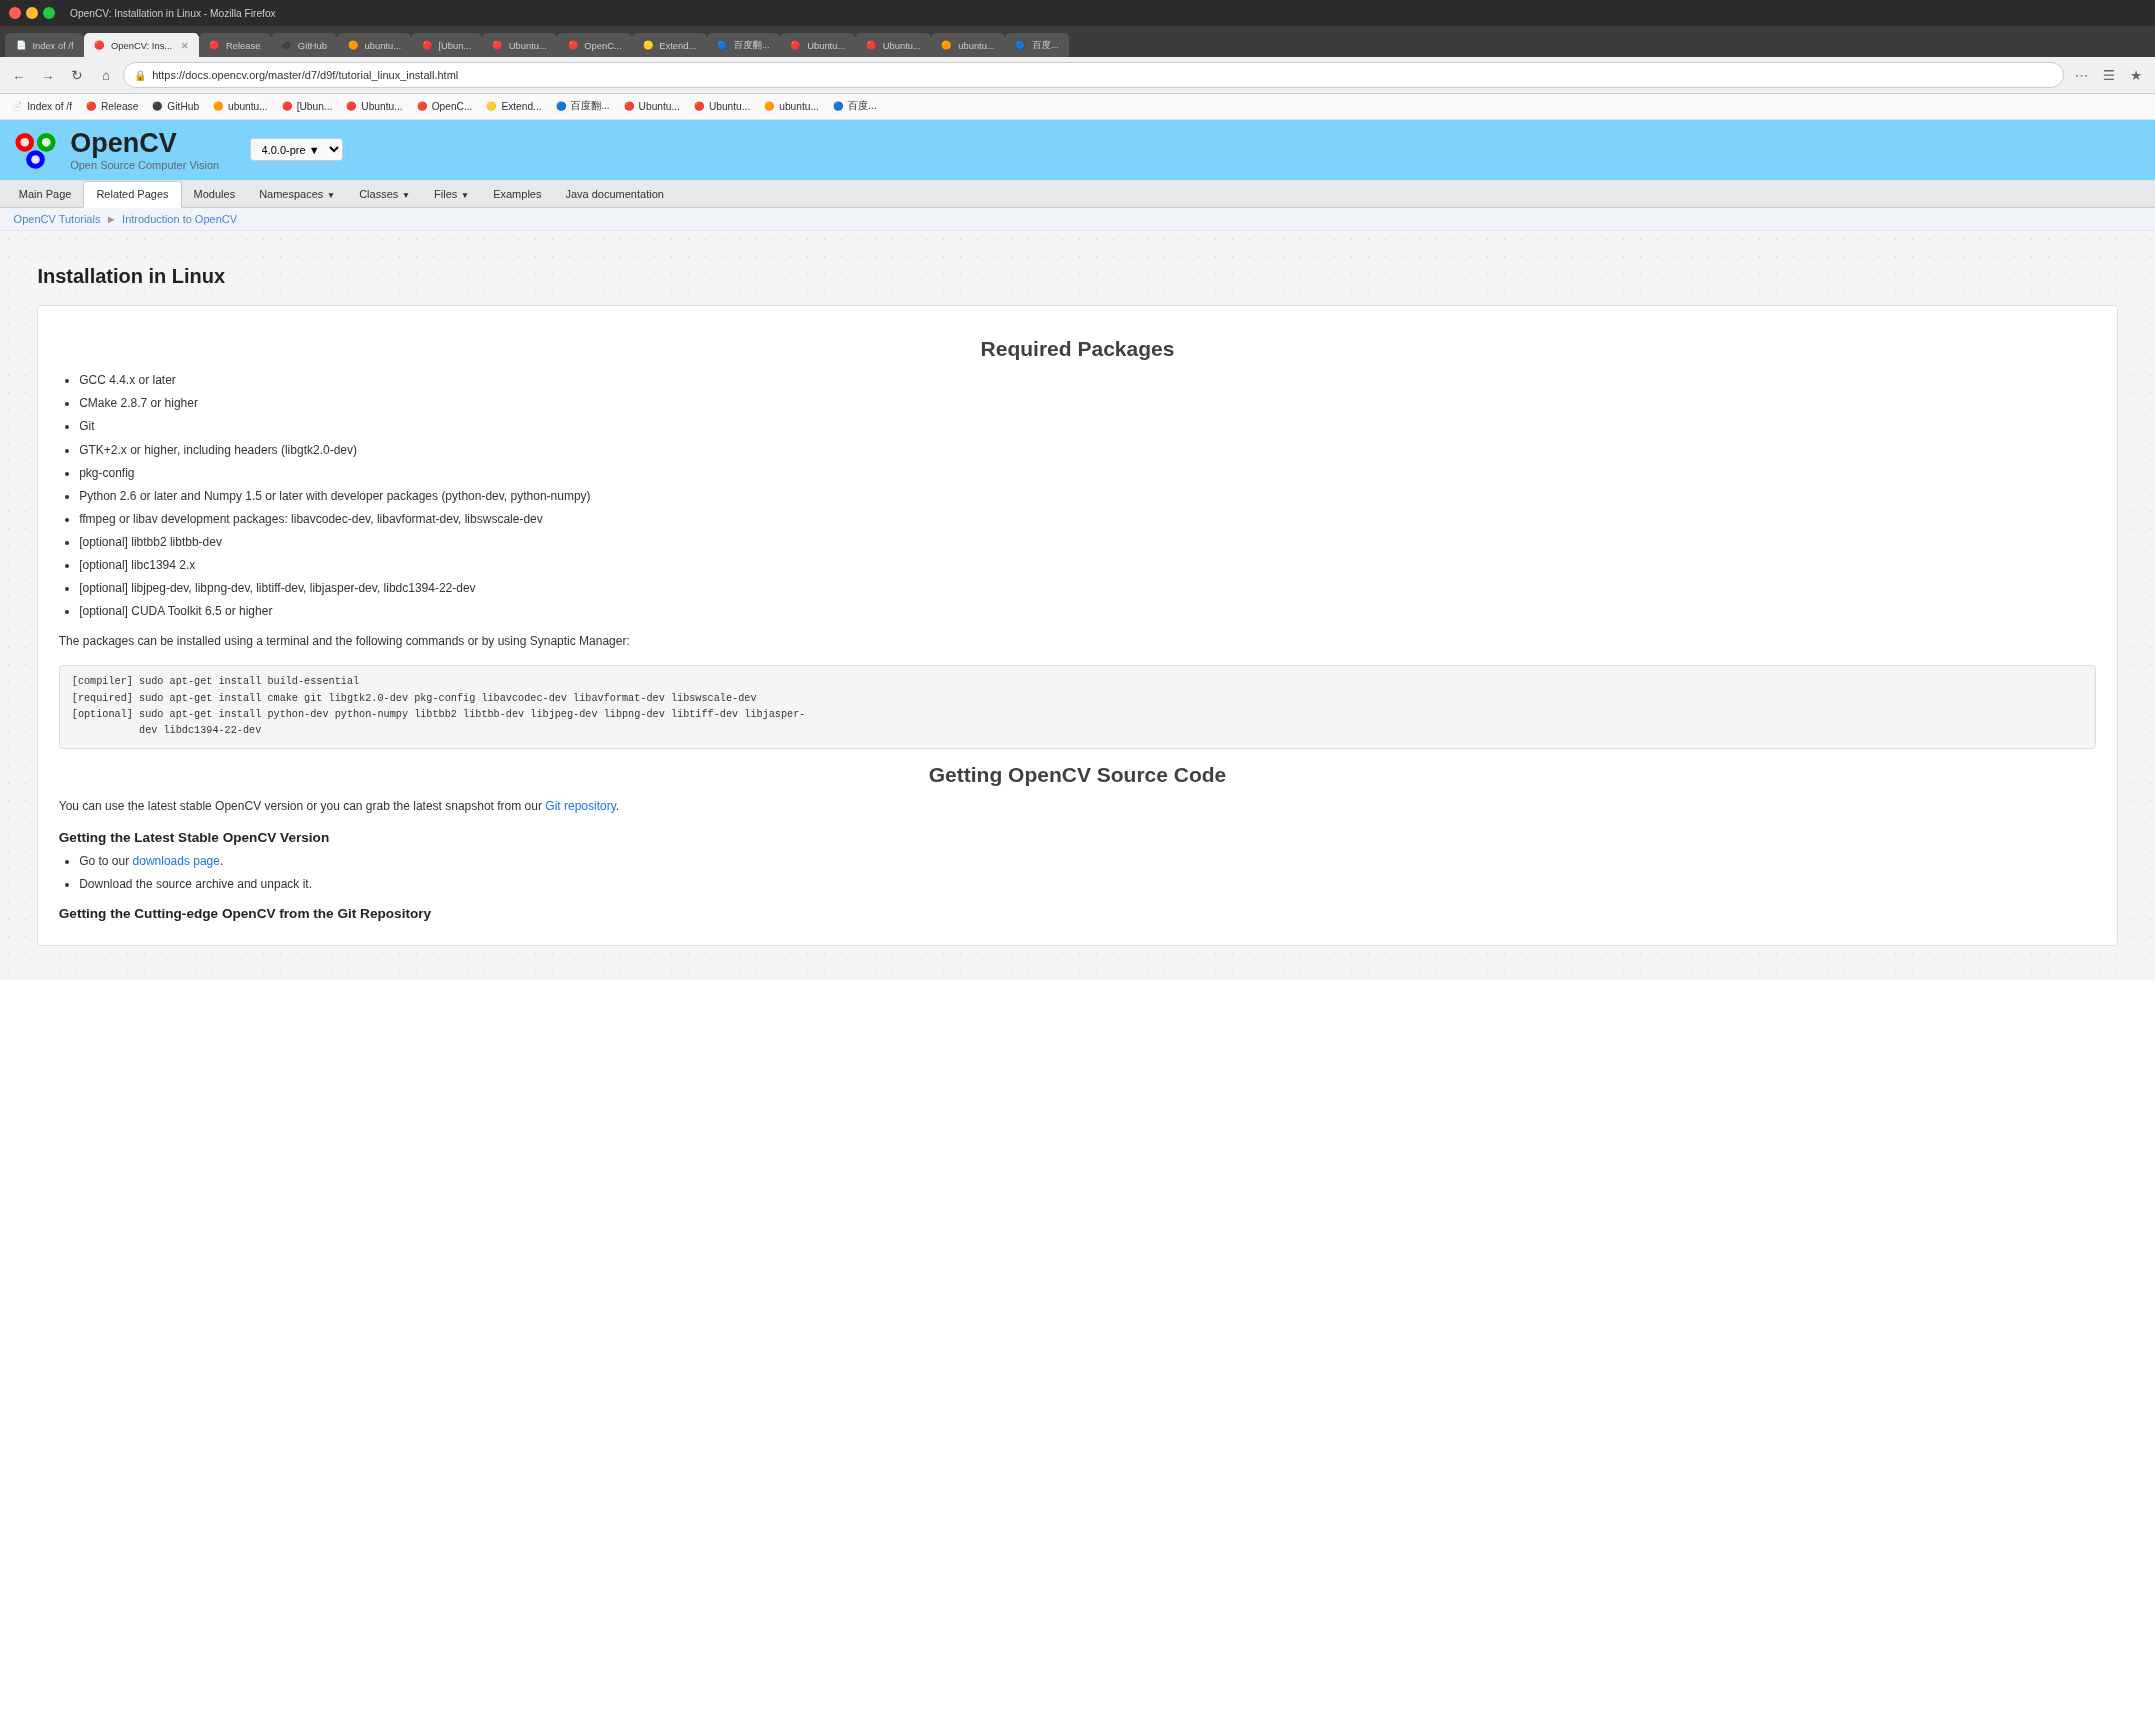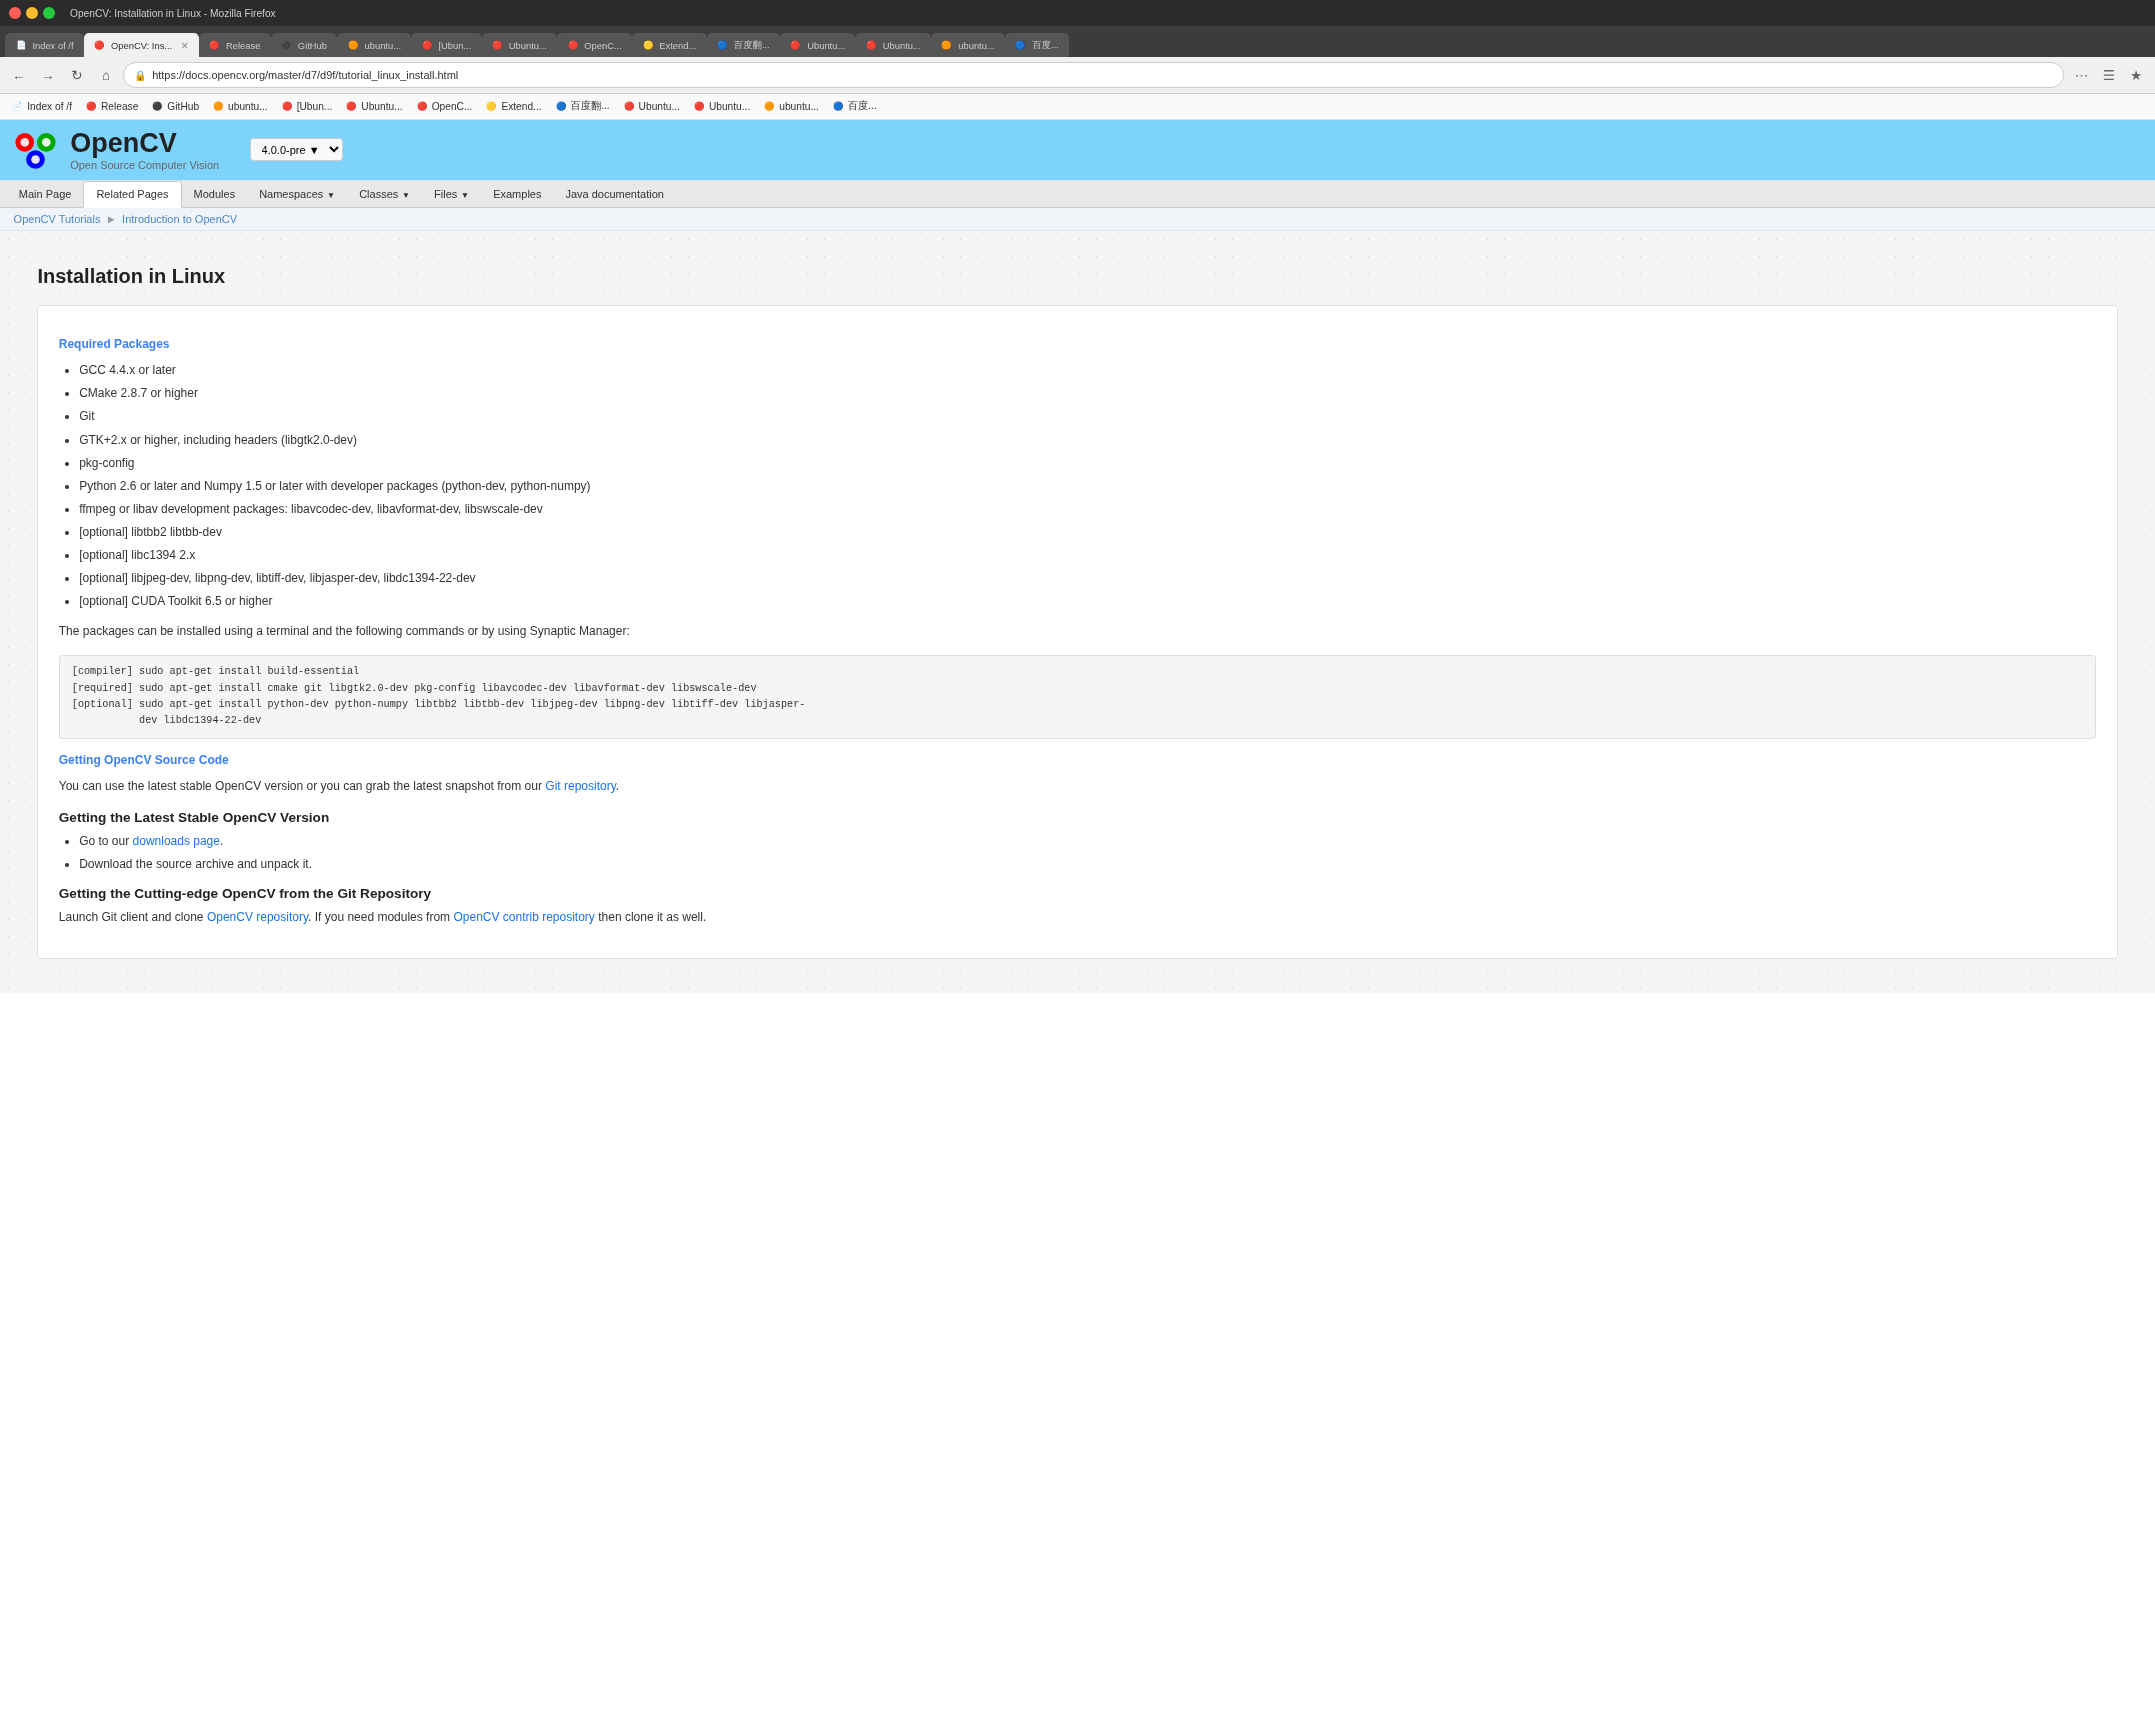--- a/index.html
+++ b/index.html
@@ -174,25 +174,26 @@
     .main-content {
       flex: 1;
       border: 0.9px solid #e0e0e0;
       border-radius: 3.4px;
       background: #fff;
     }
     .content-inner { padding: 17px 20.4px; }
 
     
     .section-h2 {
-      font-size: 12px;
+      font-size: 21px;
       font-weight: bold;
-      color: #3b82f6;
+      color: #404040;
       margin: 13.6px 0 10.2px;
       border-bottom: none;
+      text-align: center;
     }
     .section-h3 {
       font-size: 13.6px;
       font-weight: bold;
       color: #222;
       margin: 13.6px 0 6.8px;
     }
 
     .intro-text { font-size: 12px; color: #333; margin-bottom: 13.6px; line-height: 1.6; }
 
@@ -469,22 +470,19 @@
             <li>
               <span>Go to our </span><a href="#" class="link-text">downloads page</a><span>.</span>
             </li>
             <li>
               <span>Download the source archive and unpack it.</span>
             </li>
           </ul>
 
           <h3 class="section-h3">Getting the Cutting-edge OpenCV from the Git Repository</h3>
 
-          <p class="intro-text">
-            <span>Launch Git client and clone </span><a href="#" class="link-text">OpenCV repository</a><span>. If you need modules from </span><a href="#" class="link-text">OpenCV contrib repository</a><span> then clone it as well.</span>
-          </p>
 
         </div>
       </div>
     </div>
   </div>
 </div>
 
 
 </body></html>

